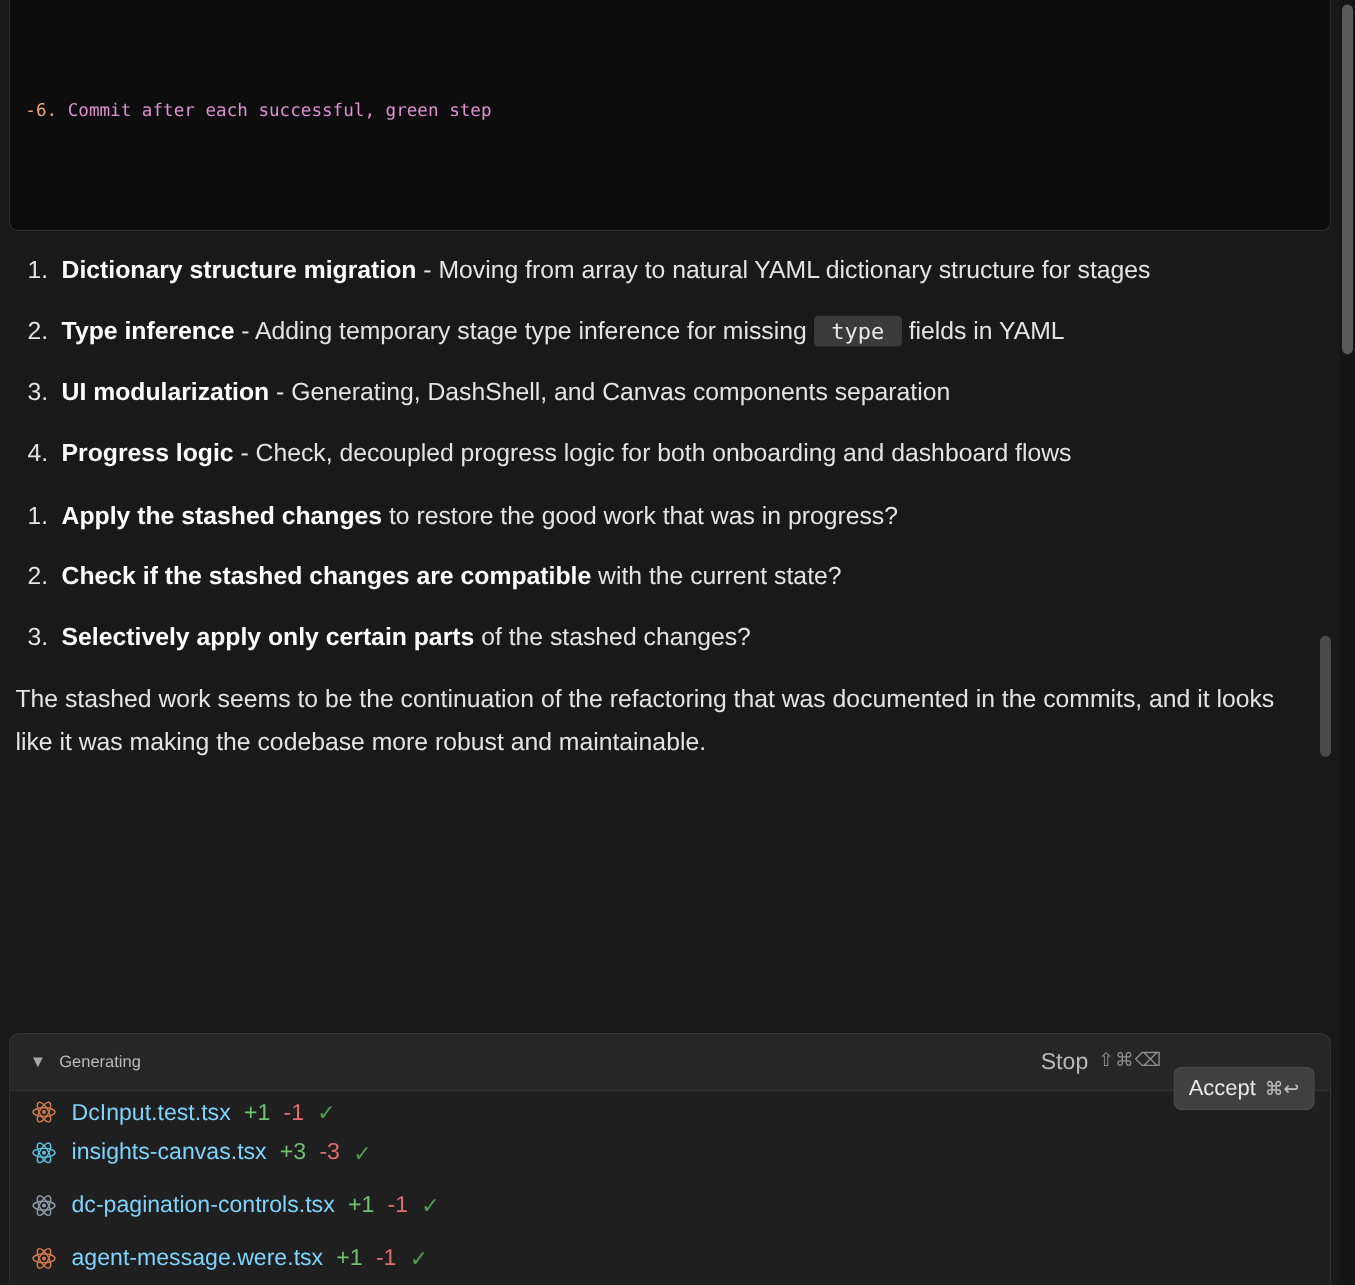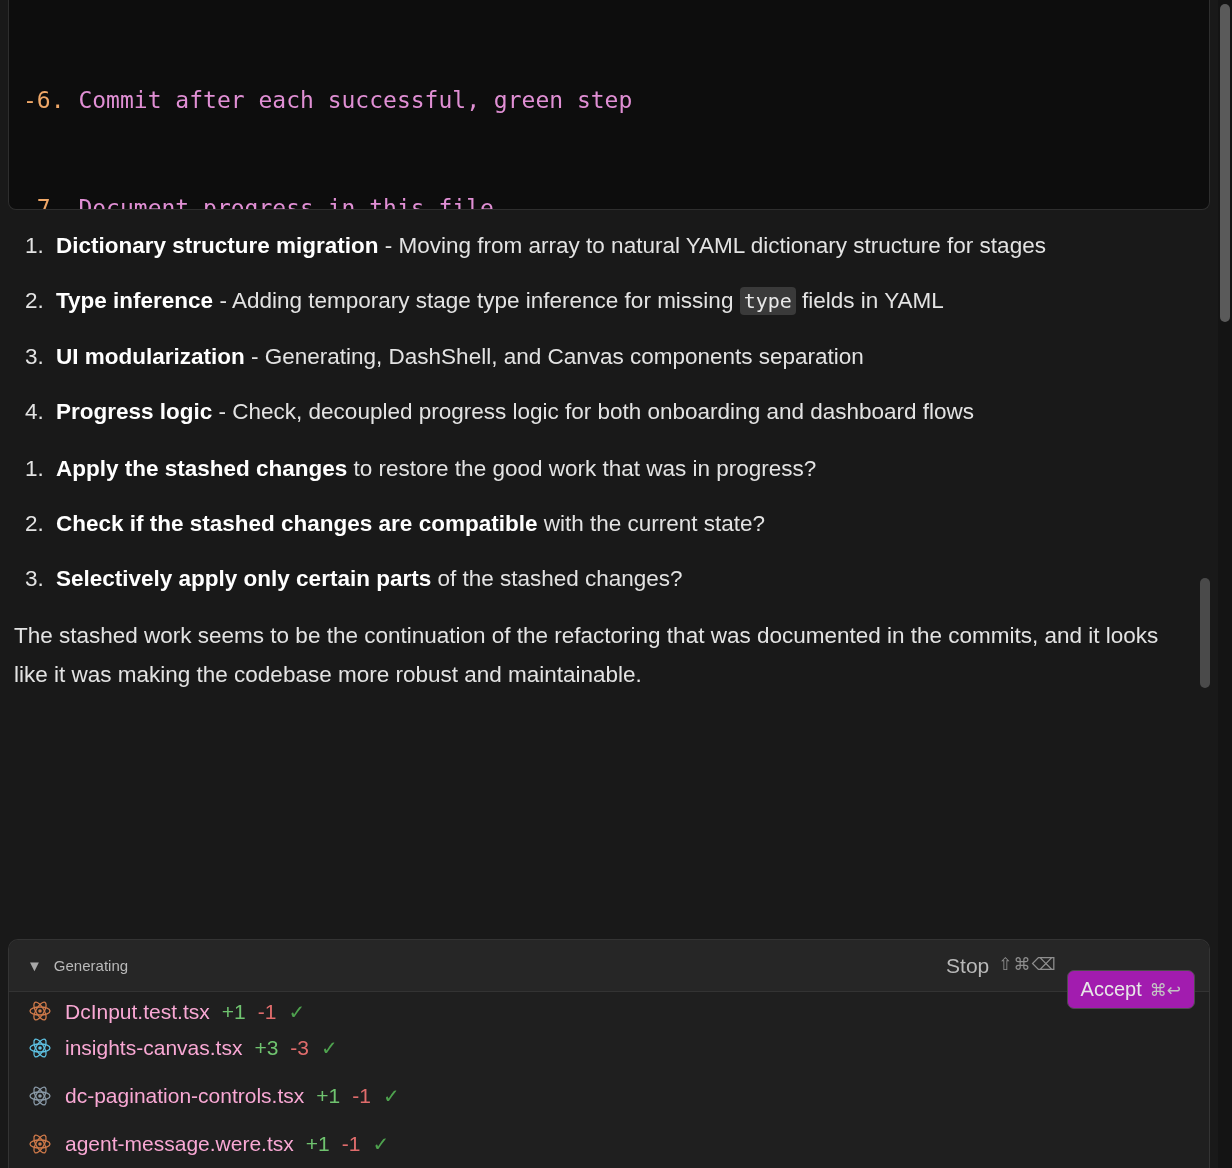--- a/index.html
+++ b/index.html
@@ -26,21 +26,21 @@
     margin: 0 22px 0 8px;
     background: #0d0d0d;
     border: 1px solid #2e2e2e;
     border-radius: 8px;
     border-top: none;
     border-top-left-radius: 0;
     border-top-right-radius: 0;
     padding: 10px 14px 18px 14px;
     height: 210px;
     font-family: "DejaVu Sans Mono", monospace;
-    font-size: 23px;
+    font-size: 16px;
     line-height: 36px;
     white-space: pre;
     overflow: hidden;
   }
   .diff-line { display: block; }
   .tok-minus { color: #f0a868; }
   .tok-num   { color: #f0a868; }
   .tok-pink  { color: #e08fd4; }
 
   
@@ -61,21 +61,21 @@
     margin: 0 0 16px 0;
     padding-left: 6px;
   }
   ol.numbered li:last-child { margin-bottom: 0; }
   b, strong { color: #ffffff; font-weight: bold; }
   code.inline {
     font-family: "DejaVu Sans Mono", monospace;
     font-size: 20px;
     background: #3a3a3a;
     color: #e8e8e8;
-    padding: 2px 4px;
+    padding: 2px 16px;
     border-radius: 4px;
   }
 
   
   .gen-panel {
     position: absolute;
     left: 8px;
     right: 22px;
     bottom: 0;
     background: #1f1f1f;
@@ -111,21 +111,21 @@
     gap: 9px;
     cursor: pointer;
   }
   .stop-keys {
     color: #8e8e8e;
     font-size: 17px;
     letter-spacing: 1px;
     font-family: "DejaVu Sans", sans-serif;
   }
   .accept-btn {
-    background: #a21caf;
+    background: #404040;
     border: 1px solid #4c4c4c;
     border-radius: 7px;
     color: #e8e8e8;
     font-size: 20px;
     padding: 7px 13px;
     display: flex;
     align-items: center;
     gap: 8px;
     cursor: pointer;
     margin-top: 48px;
@@ -153,21 +153,21 @@
     align-items: flex-end;
   }
   .file-icon {
     width: 26px;
     height: 26px;
     flex: none;
     display: flex;
     align-items: center;
     justify-content: center;
   }
-  .file-name { color: #f9a8d4; }
+  .file-name { color: #7dd3fc; }
   .add { color: #6fc36f; }
   .del { color: #e06c6c; }
   .check { color: #4ea24e; font-size: 20px; }
 
   
   .sb-track-right {
     position: absolute;
     top: 0;
     right: 0;
     width: 14px;
@@ -193,21 +193,20 @@
     border-radius: 5px;
   }
 </style>
 </head>
 <body>
 
 <div class="app">
 
   <div class="diff-block">
     <span class="diff-line"><span class="tok-minus">-</span><span class="tok-num">6.</span> <span class="tok-pink">Commit after each successful, green step</span></span>
-    <span class="diff-line"><span class="tok-minus">-</span><span class="tok-num">7.</span> <span class="tok-pink">Document progress in this file</span></span>
     
   </div>
 
   <div class="prose">
 
 
     <ol class="numbered">
       <li><b>Dictionary structure migration</b><span> - Moving from array to natural YAML dictionary structure for stages</span></li>
       <li><b>Type inference</b><span> - Adding temporary stage type inference for missing </span><code class="inline">type</code><span> fields in YAML</span></li>
       <li><b>UI modularization</b><span> - Generating, DashShell, and Canvas components separation</span></li>

